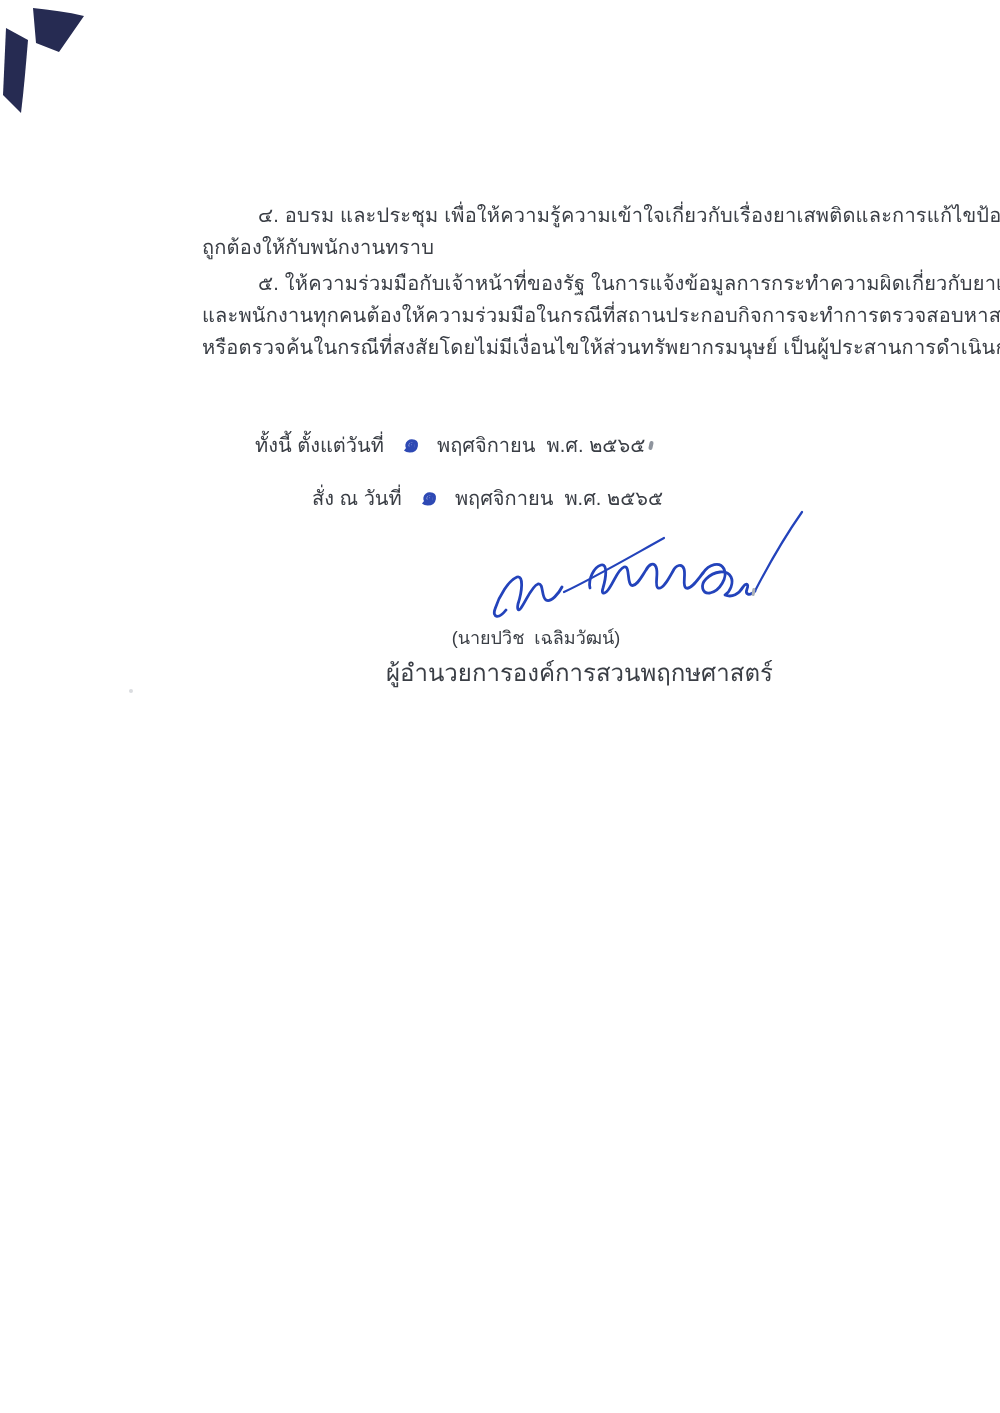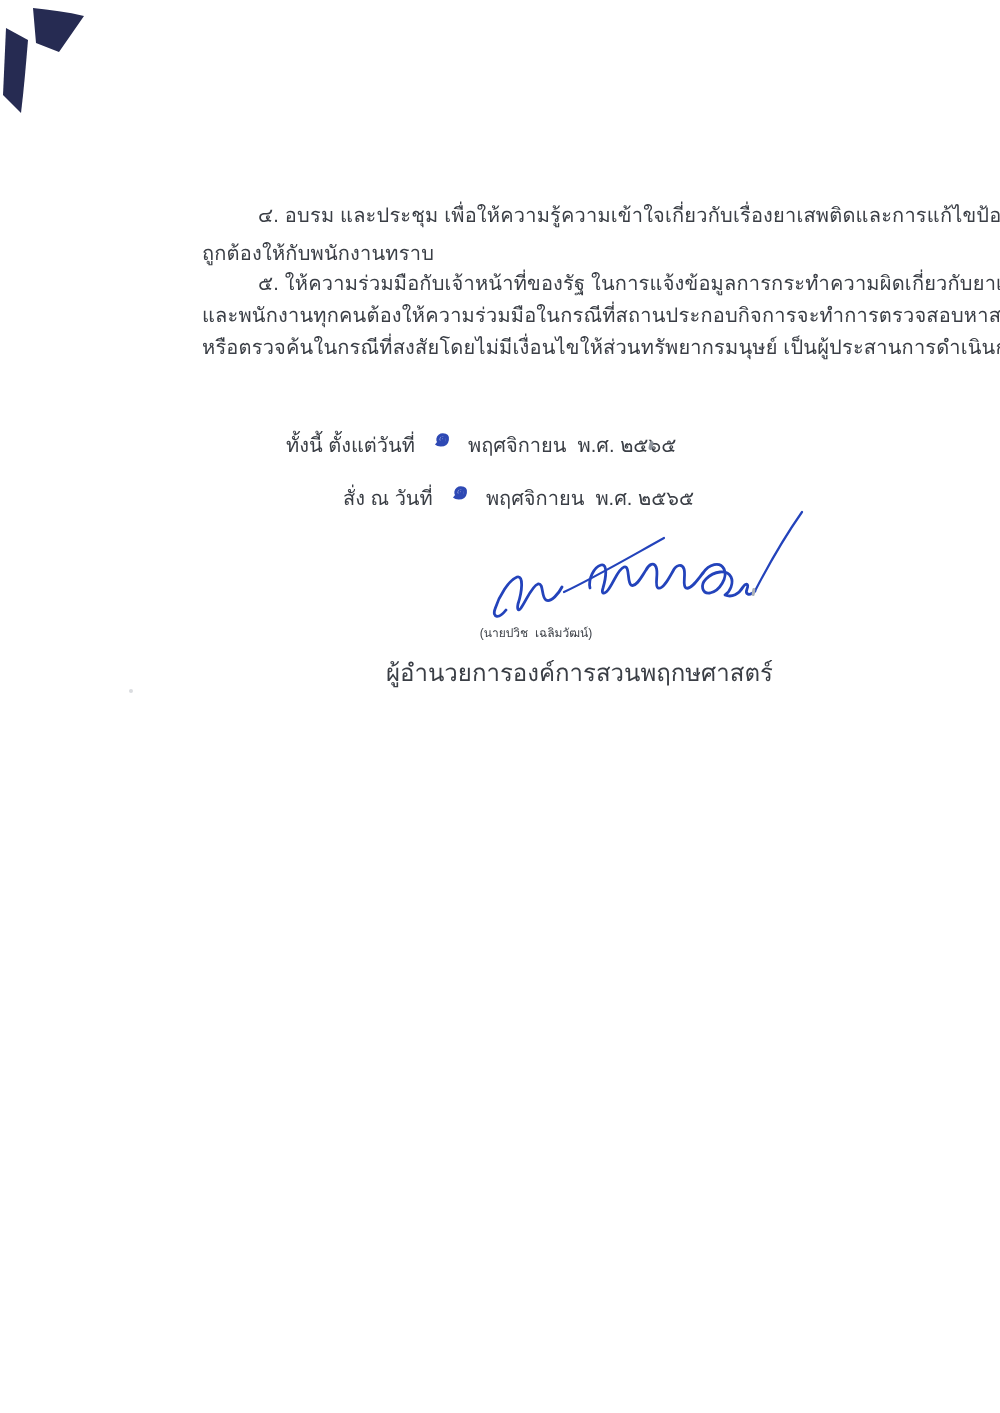--- a/index.html
+++ b/index.html
@@ -14,51 +14,50 @@
   .tline {
     position: absolute;
     font-size: 20px;
     line-height: 30px;
     color: #3a3e45;
     white-space: pre;
     letter-spacing: 0.2px;
   }
   
   .l0 { left: 258px; top: 200px; }
-  .l1 { left: 202px; top: 238px; }
+  .l1 { left: 202px; top: 232px; }
   .l2 { left: 258px; top: 268px; }
   .l3 { left: 202px; top: 300px; }
   .l4 { left: 202px; top: 332px; }
   .l5 { left: 202px; top: 365px; }
 
   
   .daterow {
     position: absolute;
     display: flex;
-    align-items: flex-start;
+    align-items: center;
     font-size: 20px;
     color: #3a3e45;
     white-space: pre;
-    margin-left: 31px;
   }
   .daterow-effective { left: 255px; top: 429px; }
   .daterow-order     { left: 312px; top: 482px; }
   .handwritten-day {
     font-size: 27px;
     line-height: 20px;
     color: #2e49b4;
     transform: skewX(-8deg) translateY(-2px);
     margin: 0 17px 0 19px;
     font-weight: bold;
   }
 
   
   .sig-svg { position: absolute; left: 468px; top: 500px; }
   .sig-name  { position: absolute; left: 386px; top: 623px; width: 300px; text-align: center;
-               font-size: 12px; color: #3a3e45; white-space: pre; }
+               font-size: 18px; color: #3a3e45; white-space: pre; }
   .sig-title { position: absolute; left: 386px; top: 653px; width: 300px; text-align: center;
                font-size: 24px; color: #3a3e45; white-space: pre; }
 
   
   .artifact-svg { position: absolute; left: 0; top: 0; }
   .speck { position: absolute; }
   .speck-1 { left: 649px; top: 441px; width: 4px; height: 9px; background: #8f959e;
              border-radius: 2px; transform: rotate(12deg); }
   .speck-2 { left: 752px; top: 588px; width: 3px; height: 8px; background: #aab0b7;
              border-radius: 2px; transform: rotate(8deg); }

